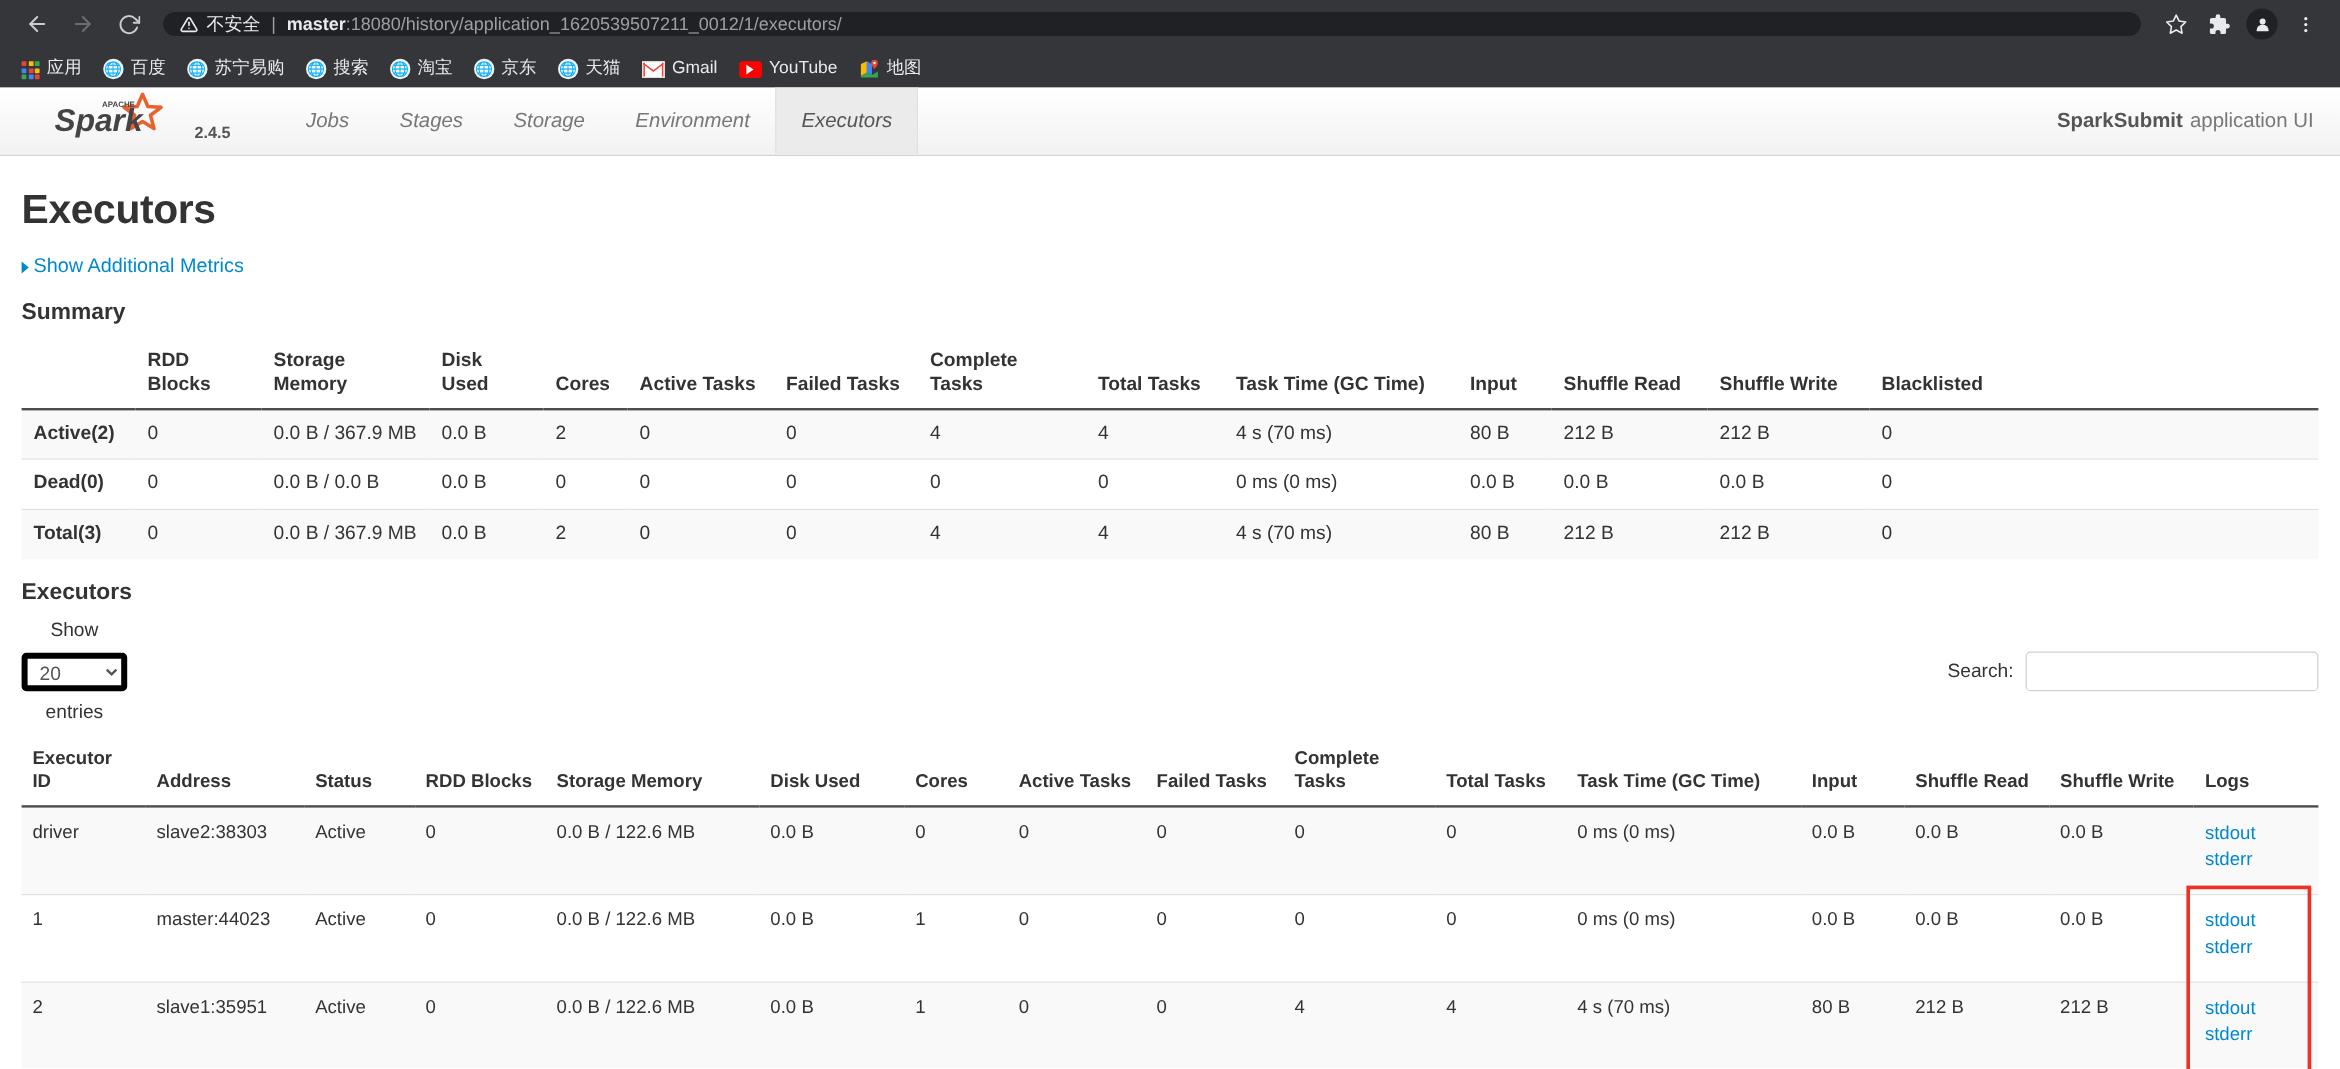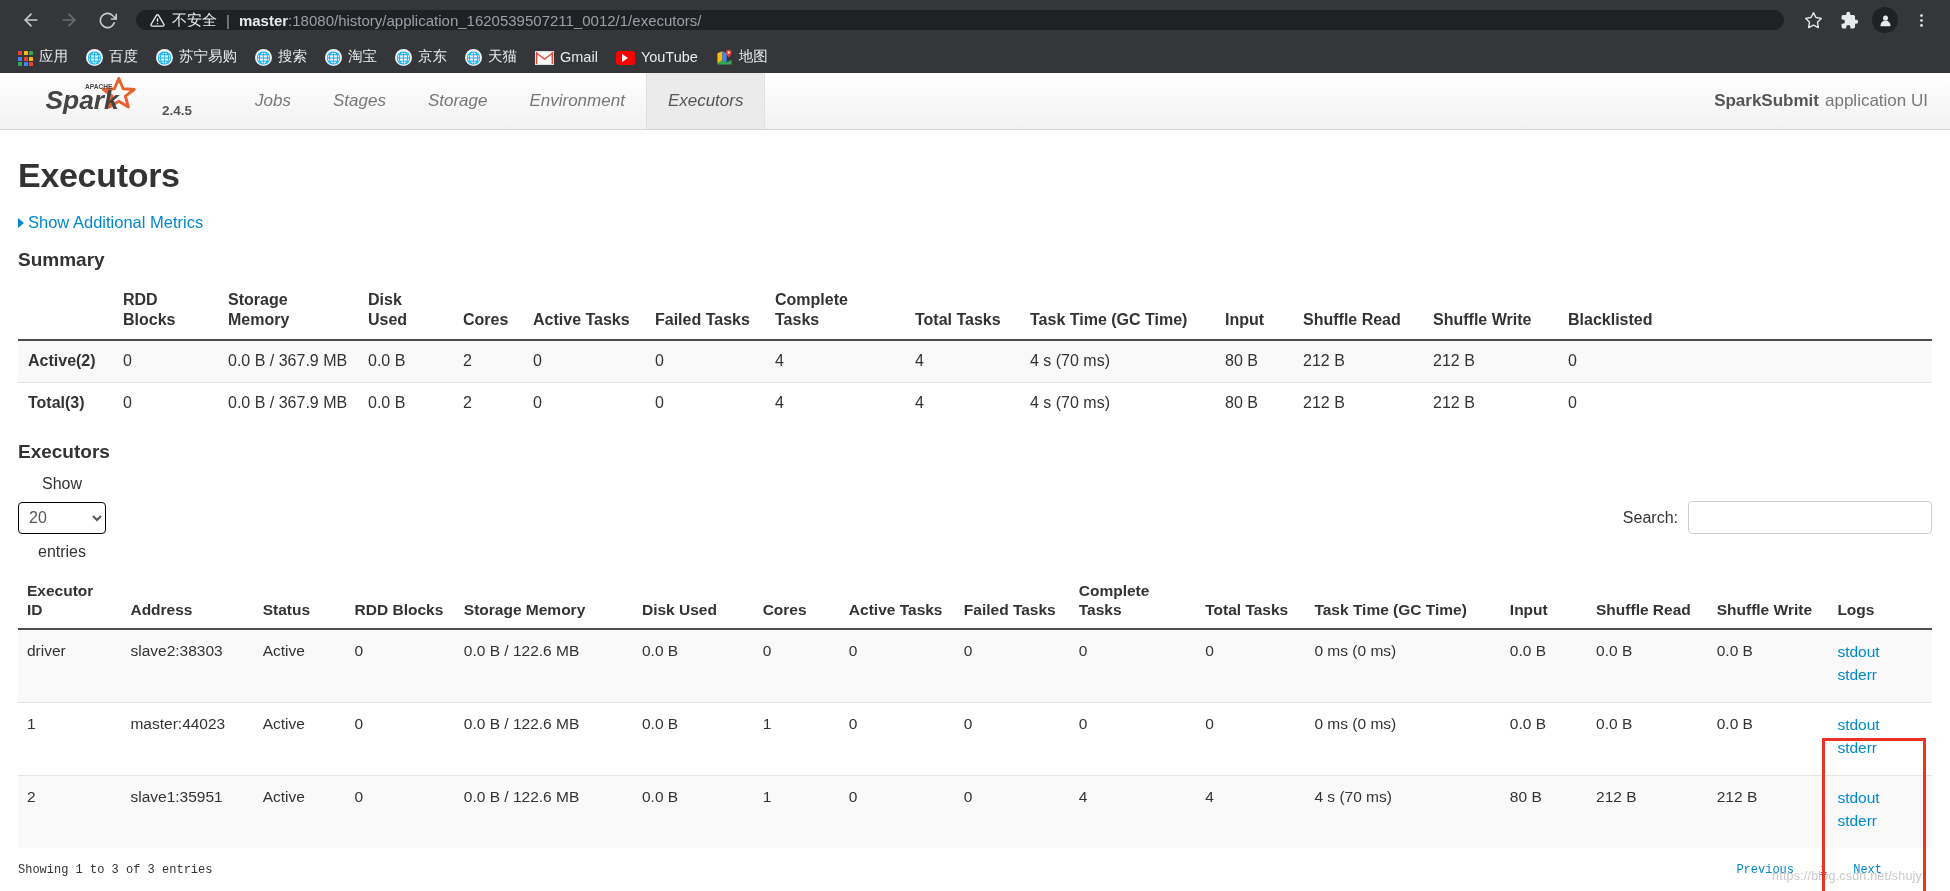--- a/index.html
+++ b/index.html
@@ -273,21 +273,21 @@
     color: #333;
     flex-direction: column;
   }
   .show-entries select {
     font-family: "Liberation Sans", sans-serif;
     font-size: 16px;
     color: #555;
     padding: 4px 6px;
     height: 32px;
     width: 88px;
-    border: 1px solid #000000;
+    border: 5px solid #000000;
     border-radius: 4px;
     background: #fff;
   }
   .search-box {
     display: flex;
     align-items: center;
     gap: 10px;
     font-size: 16px;
     color: #333;
   }
@@ -556,20 +556,36 @@
         <td>0</td>
         <td>4</td>
         <td>4</td>
         <td>4 s (70 ms)</td>
         <td>80 B</td>
         <td>212 B</td>
         <td>212 B</td>
         <td>0</td>
       </tr>
       <tr>
+        <td class="rowhead">Dead(0)</td>
+        <td>0</td>
+        <td>0.0 B / 0.0 B</td>
+        <td>0.0 B</td>
+        <td>0</td>
+        <td>0</td>
+        <td>0</td>
+        <td>0</td>
+        <td>0</td>
+        <td>0 ms (0 ms)</td>
+        <td>0.0 B</td>
+        <td>0.0 B</td>
+        <td>0.0 B</td>
+        <td>0</td>
+      </tr>
+      <tr>
         <td class="rowhead">Total(3)</td>
         <td>0</td>
         <td>0.0 B / 367.9 MB</td>
         <td>0.0 B</td>
         <td>2</td>
         <td>0</td>
         <td>0</td>
         <td>4</td>
         <td>4</td>
         <td>4 s (70 ms)</td>

